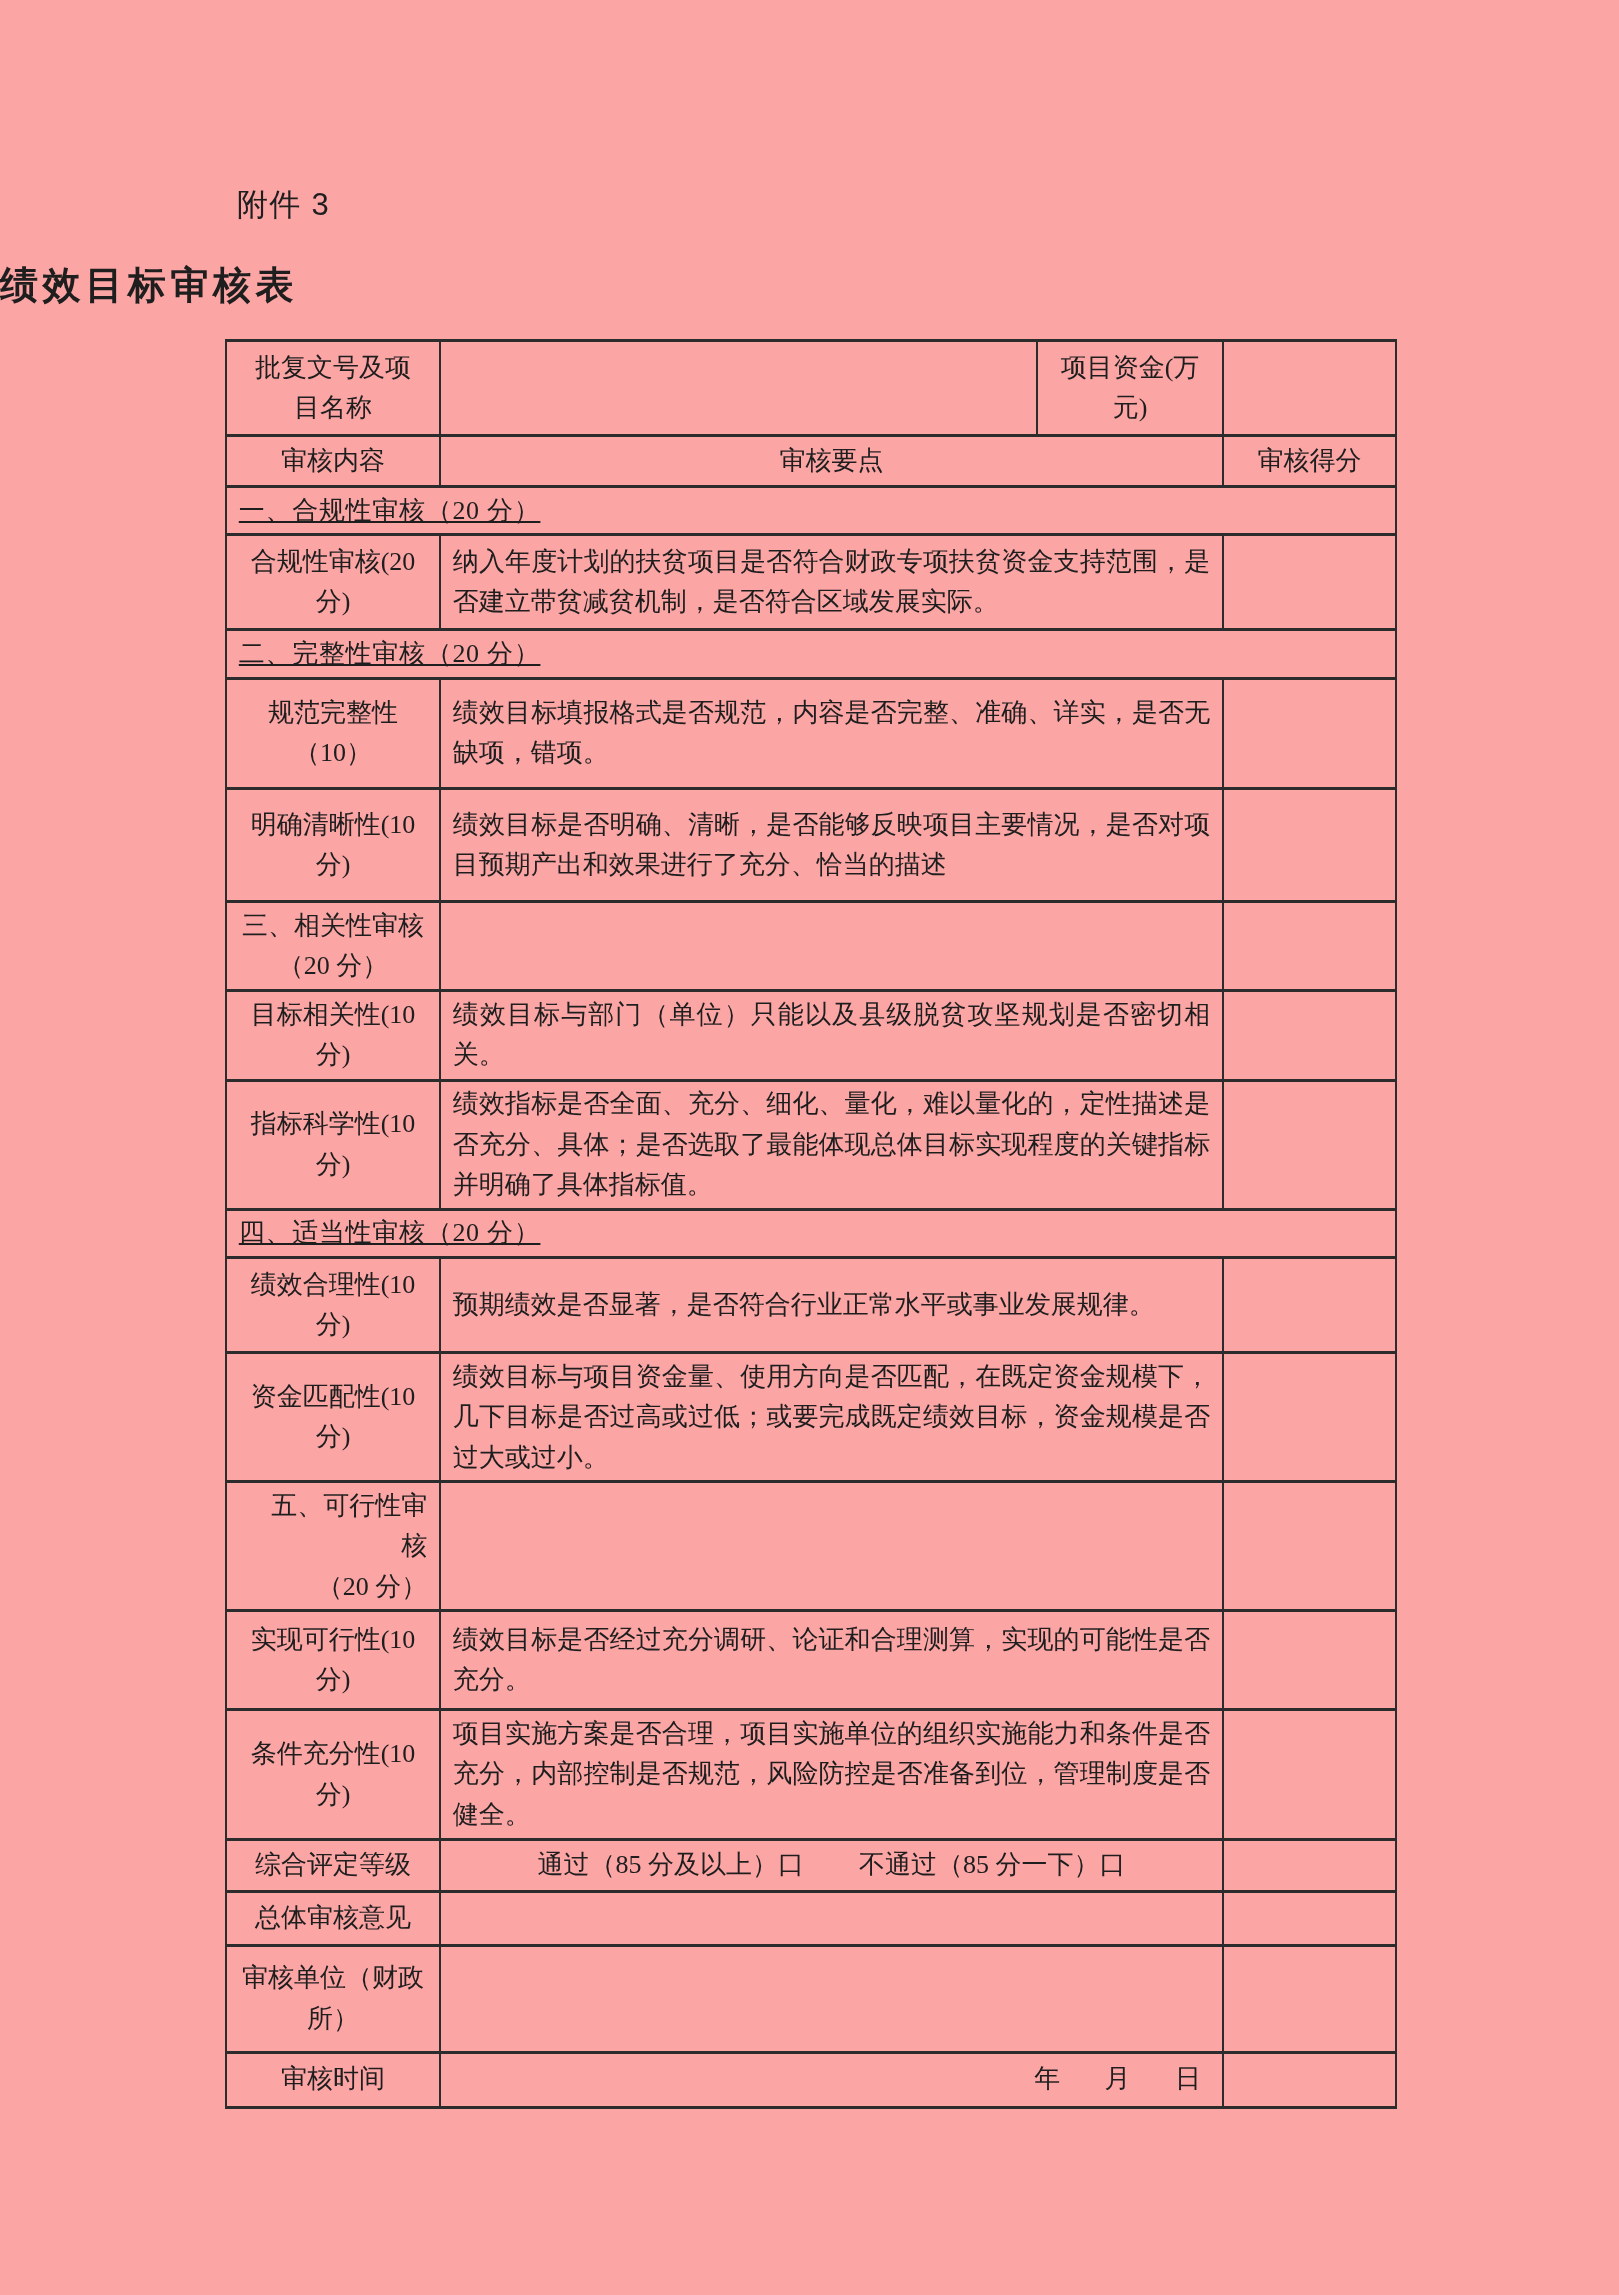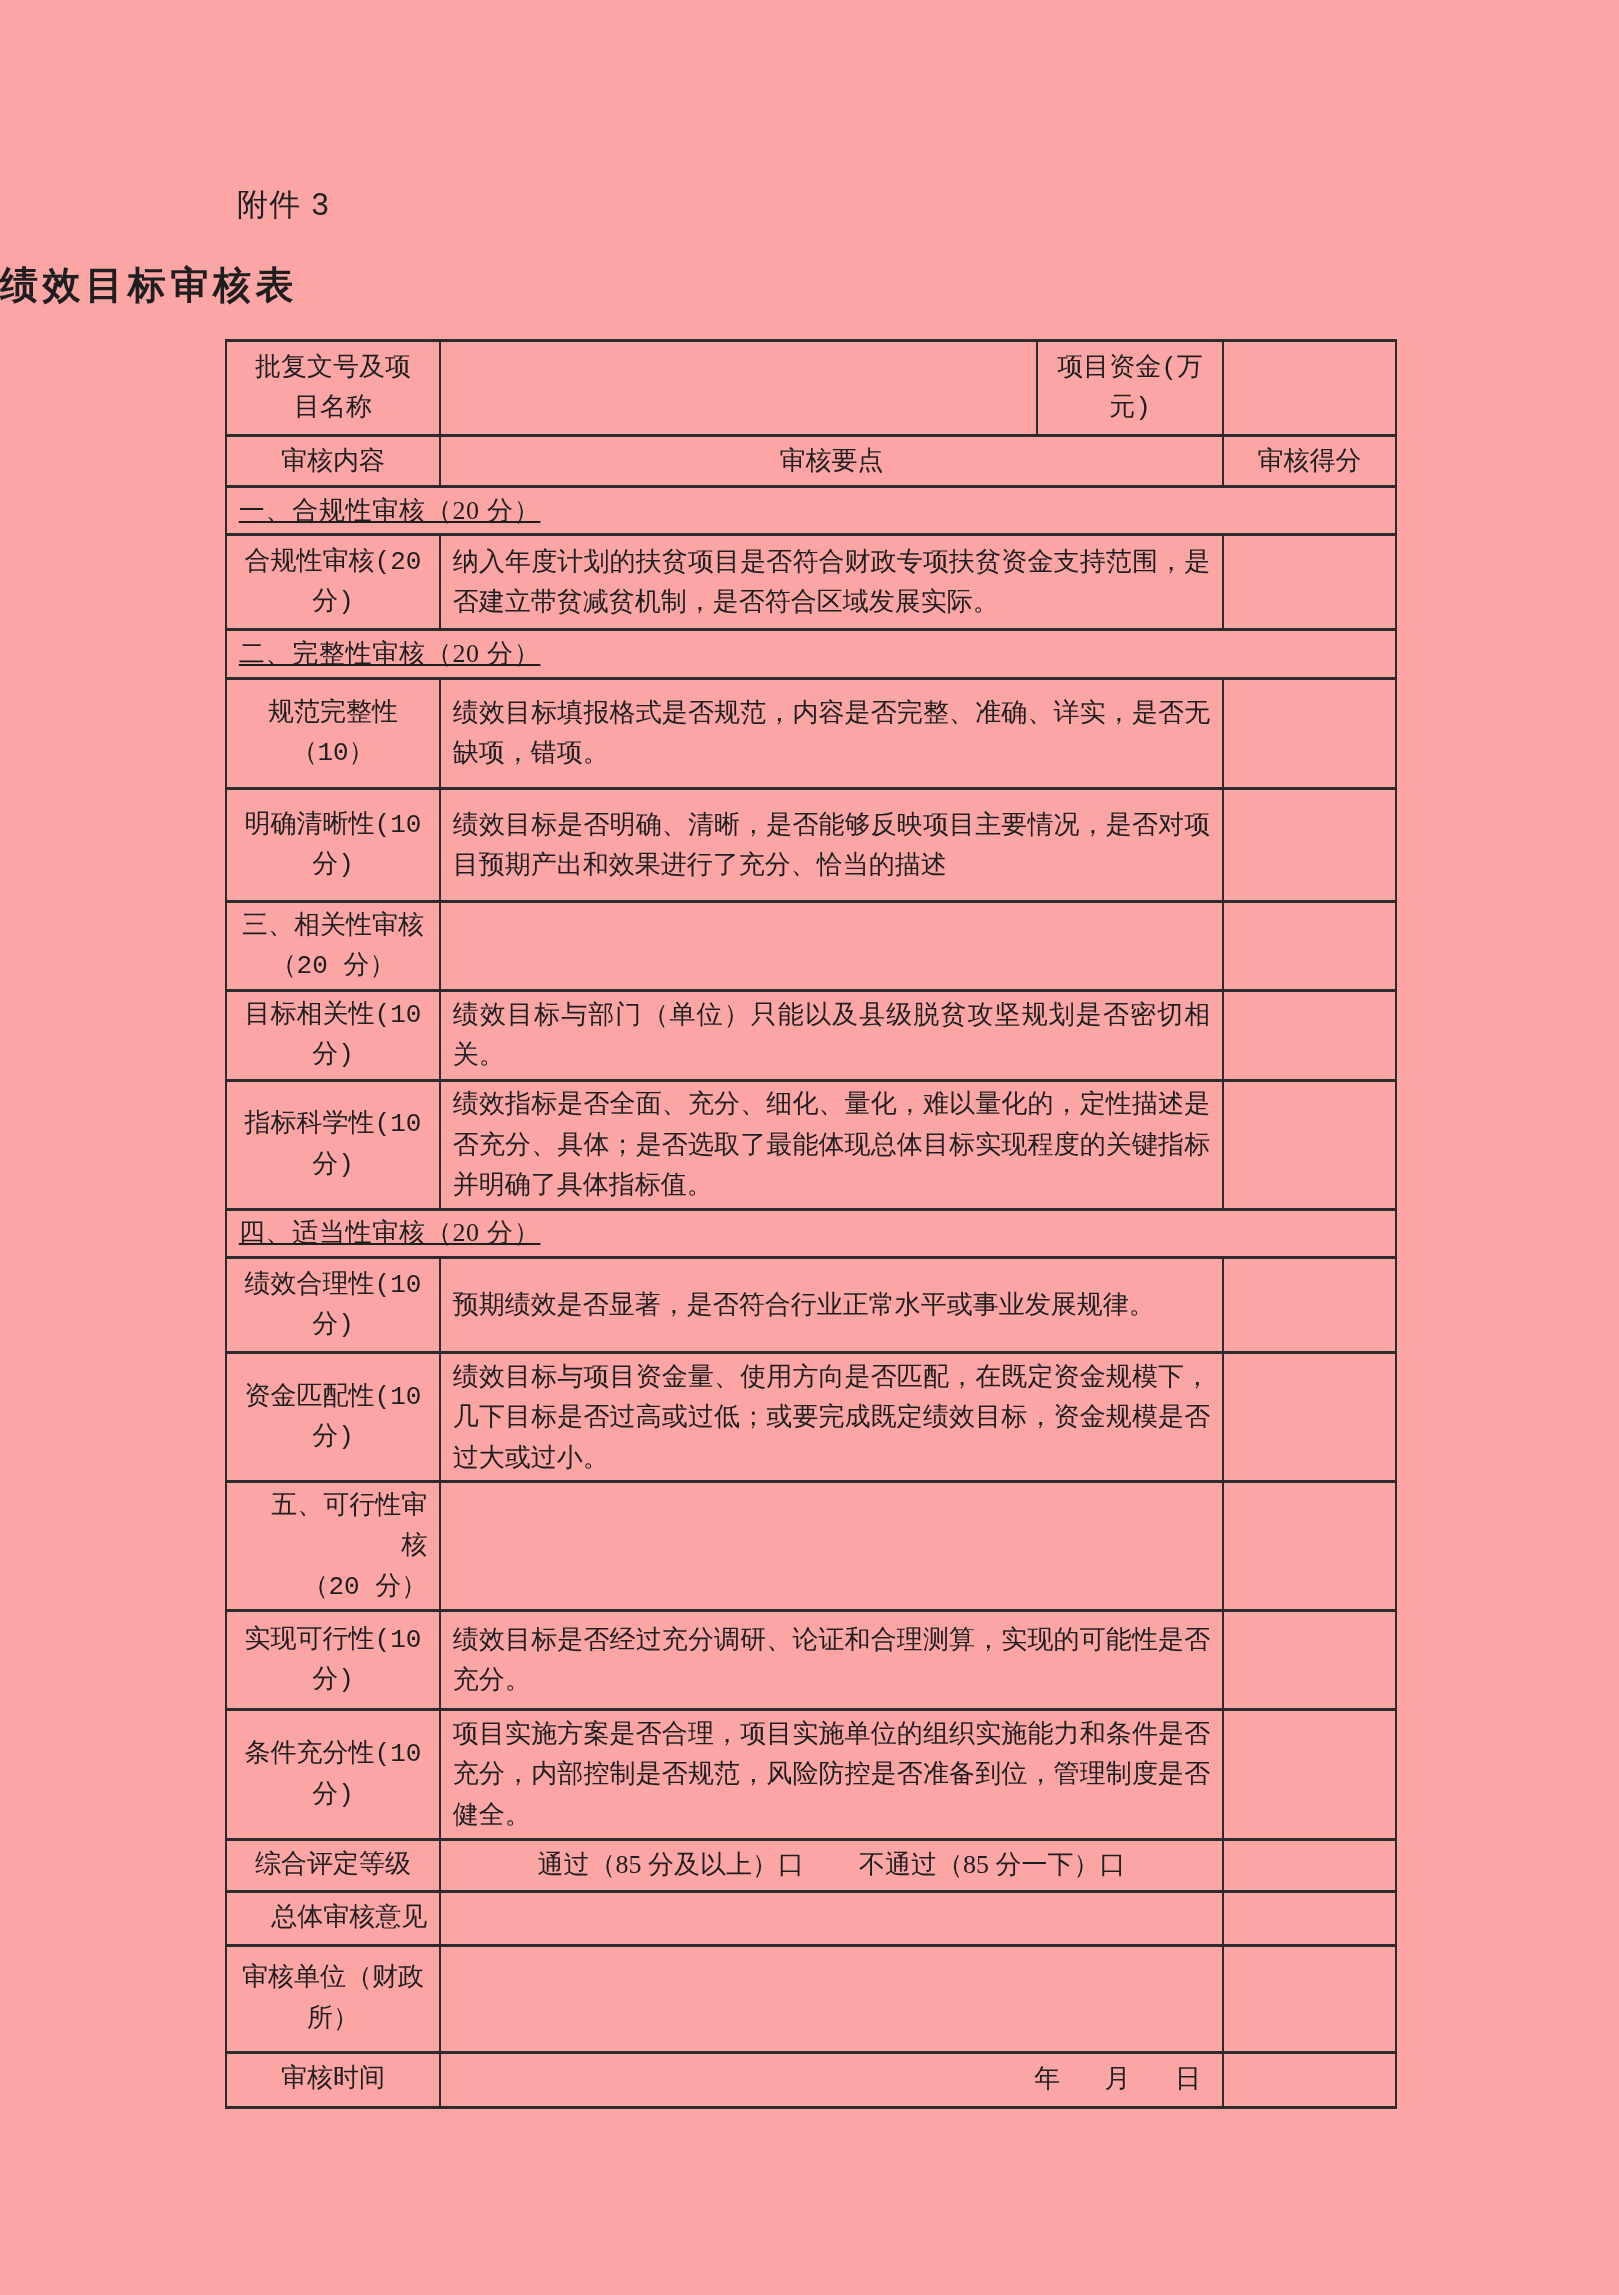--- a/index.html
+++ b/index.html
@@ -26,21 +26,20 @@
   table.review td{
     border:2px solid #2c2c2c;
     border-top-width:3.3px;border-bottom-width:3.3px;
     font-size:26px;line-height:1.55;
     padding:2.6px 11.8px;vertical-align:middle;
     overflow:hidden;
   }
   td.lbl{
     text-align:center;white-space:pre-line;
     padding:2.6px 17px;
-    font-family:Liberation Mono, monospace;
   }
   td.content{
     text-align:justify;line-height:1.6;
     padding:6.5px 38px 6.5px 14.4px;
   }
   td.band{
     text-align:left;padding-left:13px;letter-spacing:0.7px;text-decoration:underline;
   }
   td.hdr{text-align:center;}
   td.score{padding:0;}
@@ -172,21 +171,21 @@
 
     <tr style="height:52px">
       <td class="lbl">综合评定等级</td>
       <td class="grade-cell" colspan="2">
         <span class="grade-pass">通过（85 分及以上）口</span><span>不通过（85 分一下）口</span>
       </td>
       <td class="score"></td>
     </tr>
 
     <tr style="height:54px">
-      <td class="lbl" style="text-align:right;padding-left:11.8px">总体审核意见</td>
+      <td class="lbl" style="text-align:center;padding-left:11.8px">总体审核意见</td>
       <td class="content" colspan="2"></td>
       <td class="score"></td>
     </tr>
 
     <tr style="height:107px">
       <td class="lbl">审核单位（财政
 所）</td>
       <td class="content" colspan="2"></td>
       <td class="score"></td>
     </tr>

